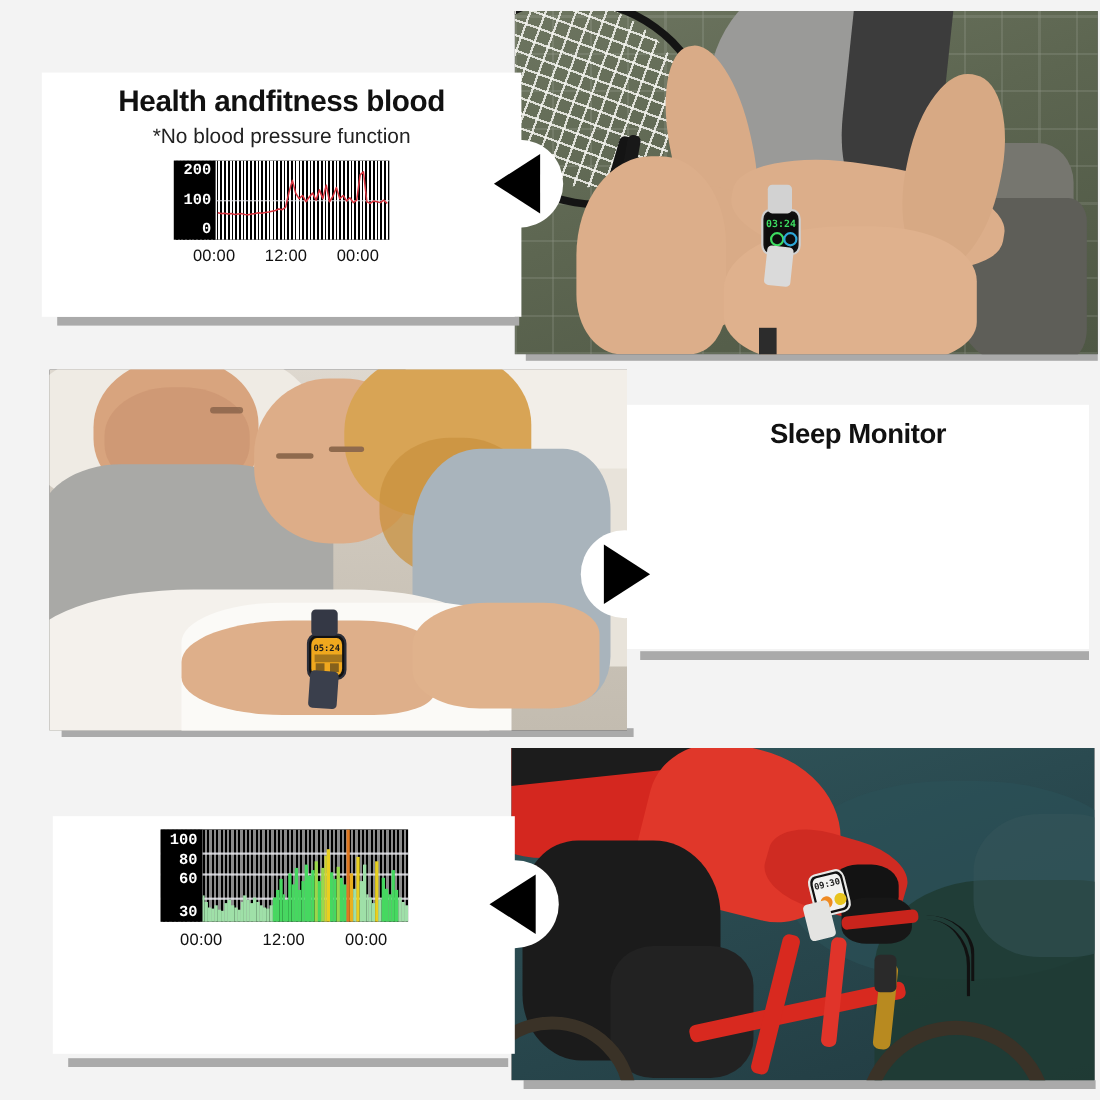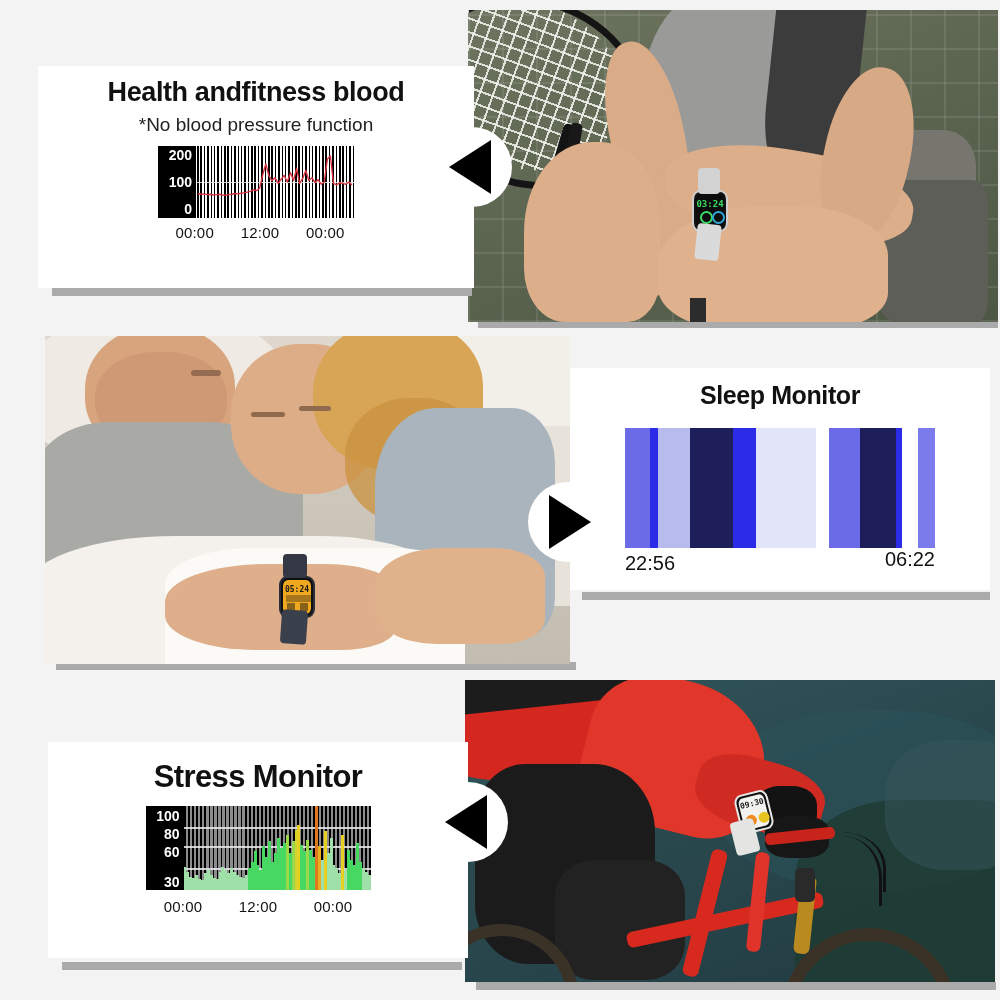--- a/index.html
+++ b/index.html
@@ -45,21 +45,21 @@
     letter-spacing:-.4px;line-height:1.1;
   }
   .t-sub{color:#222;text-align:center;font-weight:400;}
   .axis-row{
     display:flex;color:#111;font-size:15px;letter-spacing:.2px;
   }
   .axis-row span{text-align:center;}
 
   
   .chart-wrap{position:relative;}
-  .chart-box{position:relative;background:#000;overflow:hidden;}
+  .chart-box{position:relative;background:#000;overflow:hidden;font-family:Liberation Mono, monospace;}
   .stripes{position:absolute;inset:0;}
   .gridline{position:absolute;left:0;right:0;height:1.5px;background:#e9e9ef;opacity:.85;}
   .ylabels{
     position:absolute;left:0;top:0;bottom:0;width:38px;background:#000;
     display:flex;flex-direction:column;justify-content:space-between;
     align-items:flex-end;padding:2px 4px 2px 0;box-sizing:border-box;z-index:4;
   }
   .ylabels b{color:#fff;font-size:14px;font-weight:bold;line-height:1;}
   .hr-svg{position:absolute;inset:0;z-index:3;}
   .bars{position:absolute;left:0;right:0;bottom:0;top:0;display:flex;align-items:flex-end;z-index:3;}
@@ -188,40 +188,20 @@
       </div>
     </div>
     <div class="band" style="left:236px;top:274px;width:26px;height:34px;background:#3a3f4c;border-radius:4px;transform:rotate(4deg);"></div>
     <div class="band" style="left:238px;top:218px;width:24px;height:24px;background:#343845;border-radius:4px;"></div>
   </div>
 
   <div class="card-shadow" style="left:582px;top:592px;width:408px;height:8px;"></div>
   <div class="card" style="left:570px;top:368px;width:420px;height:222px;">
     <div class="t-head" style="font-size:25px;margin-top:14px;">Sleep Monitor</div>
 
-    <div class="chart-wrap" style="margin:18px auto 0;width:310px;">
-      <div class="sleep-bands" id="sleep-bands" style="height:120px;width:310px;">
-          <i style="width: 8.07453%; background: rgb(107, 107, 232);"></i>
-          <i style="width: 2.48447%; background: rgb(43, 43, 232);"></i>
-          <i style="width: 10.559%; background: rgb(184, 188, 236);"></i>
-          <i style="width: 13.6646%; background: rgb(30, 30, 90);"></i>
-          <i style="width: 7.45342%; background: rgb(43, 43, 232);"></i>
-          <i style="width: 19.2547%; background: rgb(226, 228, 250);"></i>
-          <i style="width: 4.34783%; background: transparent;"></i>
-          <i style="width: 9.93789%; background: rgb(107, 107, 232);"></i>
-          <i style="width: 11.8012%; background: rgb(30, 30, 90);"></i>
-          <i style="width: 1.86335%; background: rgb(43, 43, 232);"></i>
-          <i style="width: 4.96894%; background: transparent;"></i>
-          <i style="width: 5.59006%; background: rgb(123, 123, 236);"></i>
-        </div>
-      <div style="position:relative;width:310px;height:28px;">
-        <span style="position:absolute;left:0;top:4px;font-size:20px;color:#111;">22:56</span>
-        <span style="position:absolute;right:0;top:0;font-size:20px;color:#111;">06:22</span>
-      </div>
-    </div>
   </div>
 
   <div class="arrow-badge" style="left:528px;top:482px;">
     <div class="tri-right"></div>
   </div>
 
   <div class="photo-shadow" style="left:476px;top:982px;width:520px;height:8px;"></div>
   <div class="photo" style="left:465px;top:680px;width:530px;height:302px;">
     <div class="sc" style="inset:0;background:linear-gradient(160deg,#31565b 0%,#2a4a50 40%,#213b41 100%);"></div>
     <div class="sc" style="left:250px;top:30px;width:320px;height:180px;background:#2b5158;border-radius:46%;opacity:.6;"></div>
@@ -257,21 +237,20 @@
         <div class="watch-time" style="color:#1b1b1b;font-size:8px;top:8%;">09:30</div>
         <div class="sc" style="left:3px;bottom:3px;width:11px;height:11px;border-radius:50%;background:#ef8a22;"></div>
         <div class="sc" style="left:16px;bottom:3px;width:11px;height:11px;border-radius:50%;background:#e8c41e;"></div>
       </div>
     </div>
     <div class="band" style="left:268px;top:140px;width:24px;height:34px;background:#e4e4e2;border-radius:4px;transform:rotate(-14deg);"></div>
   </div>
 
   <div class="card-shadow" style="left:62px;top:962px;width:400px;height:8px;"></div>
   <div class="card" style="left:48px;top:742px;width:420px;height:216px;">
-    <div class="t-head" style="font-size:31px;margin-top:18px;letter-spacing:-.6px;">Stress Monitor</div>
 
     <div class="chart-wrap" style="margin:12px auto 0;width:225px;">
       <div class="chart-box" style="width:225px;height:84px;">
         <div class="stripes" id="st-stripes" style="background: repeating-linear-gradient(90deg, rgb(140, 140, 140) 0px, rgb(140, 140, 140) 2.21px, transparent 2.21px, transparent 4.02px);"></div>
         <div class="gridline" style="top:21px;"></div>
         <div class="gridline" style="top:40px;"></div>
         <div class="gridline" style="top:62px;"></div>
         <div class="bars" id="st-bars" style="left:38px;">
             <i style="width: 1.5625%; height: 23.52px; background: rgb(159, 224, 168);"></i>
             <i style="width: 1.5625%; height: 18.48px; background: rgb(159, 224, 168);"></i>

